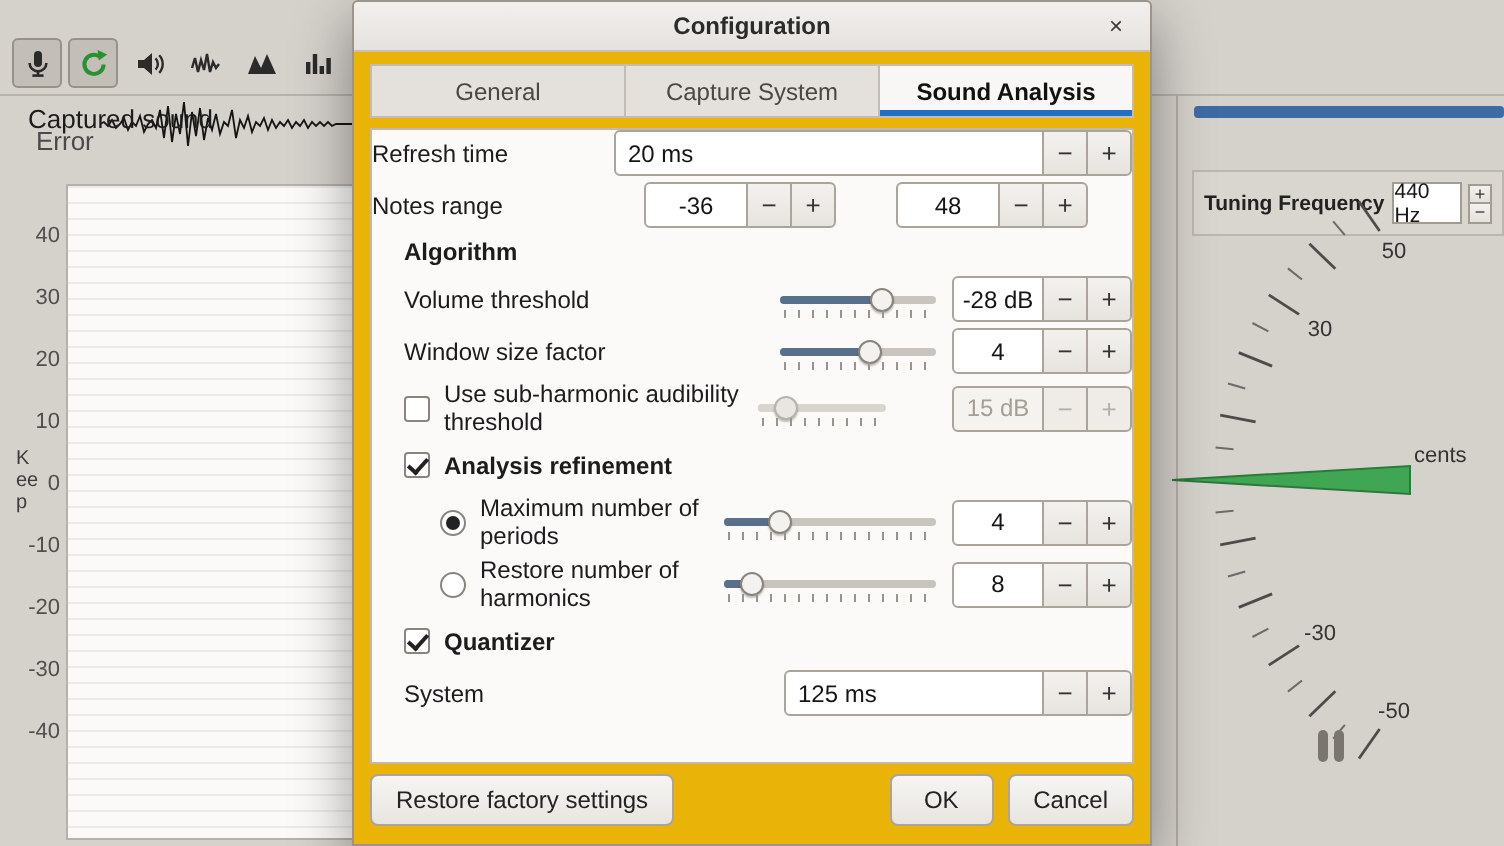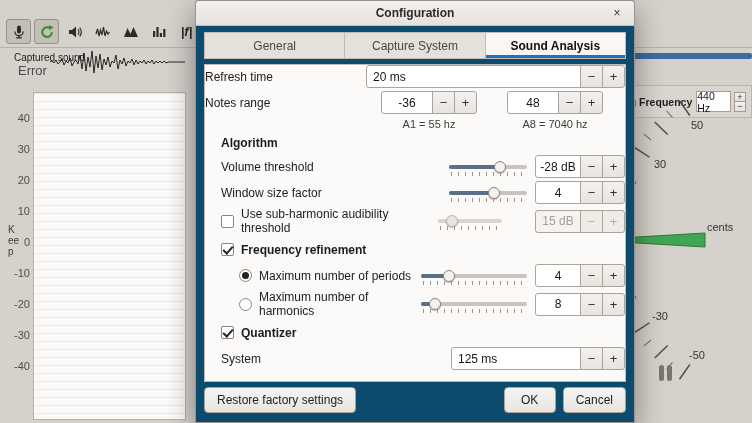--- a/index.html
+++ b/index.html
@@ -10,21 +10,21 @@
   }
   
   .topbar { position:absolute; top:0; left:0; right:0; height:47px; border-bottom:1px solid #b7b2aa; }
   .toolbar { position:absolute; left:6px; top:19px; display:flex; gap:3px; }
   .tool-btn { width:25px; height:25px; display:flex; align-items:center; justify-content:center; border-radius:3px; border:1px solid transparent; box-sizing:border-box; }
   .tool-btn.pressed { background:#c3bfb8; border-color:#97918a; }
   .tool-btn svg { width:16px; height:16px; }
   .tool-txt { font-size:13px; color:#2b2b2b; font-style:italic; font-weight:bold; }
   .tool-txt.mu { font-style:normal; font-size:14px; }
   
-  .captured-label { position:absolute; left:14px; top:52px; font-size:10px; color:#1d1d1d; z-index:2; }
+  .captured-label { position:absolute; left:14px; top:52px; font-size:13px; color:#1d1d1d; z-index:2; }
   .waveform { position:absolute; left:50px; top:45px; width:135px; height:34px; z-index:1; }
   .error-label { position:absolute; left:18px; top:63px; font-size:13px; color:#4a4a4a; }
   .keep-label { position:absolute; left:8px; top:224px; width:12px; word-break:break-all; line-height:11px; font-size:10px; color:#3c3c3c; }
   .error-plot { position:absolute; left:33px; top:92px; width:153px; height:328px; background:#fbfaf8; border:1px solid #b5b0a9; box-sizing:border-box;
     background-image:repeating-linear-gradient(to bottom, rgba(70,70,70,0.09) 0 1px, transparent 1px 8px); }
   .axis { position:absolute; left:4px; top:90px; width:26px; height:300px; }
   .axis span { position:absolute; right:0; font-size:11px; line-height:11px; color:#4f4f4f; }
   
   .right-divider { position:absolute; left:588px; top:47px; width:1px; height:376px; background:#b3ada5; }
   .level-bar { position:absolute; left:597px; top:53px; width:155px; height:6px; background:#3d6ca3; border-radius:2px; }
@@ -38,22 +38,22 @@
   .tuning-field { width:40px; height:21px; box-sizing:border-box; border:1px solid #a29c93; background:#fff;
     font-size:10.5px; color:#151515; display:flex; align-items:center; justify-content:center; }
   .mini-spins { display:flex; flex-direction:column; }
   .mini-btn { width:12px; height:10.5px; box-sizing:border-box; border:1px solid #a29c93; margin-left:-1px;
     background:linear-gradient(#f3f1ee,#e4e1dc); font-size:9px; line-height:8px; color:#333;
     display:flex; align-items:center; justify-content:center; }
   .mini-btn + .mini-btn { margin-top:-1px; }
   .gauge { position:absolute; left:570px; top:95px; width:182px; height:328px; z-index:2; }
   .gauge text { font-size:11px; fill:#333; font-family:"Liberation Sans", sans-serif; }
   
-  .dialog { position:absolute; left:195px; top:0; width:440px; height:423px; box-sizing:border-box;
-    background:#0c4a6e; border:1px solid #9a948c; border-radius:3px 3px 0 0;
+  .dialog { position:absolute; left:176px; top:0; width:400px; height:423px; box-sizing:border-box;
+    background:#eab308; border:1px solid #9a948c; border-radius:3px 3px 0 0;
     box-shadow:0 10px 30px rgba(0,0,0,0.4); display:flex; flex-direction:column; z-index:10; }
   .dlg-titlebar { height:24px; flex:none; background:linear-gradient(#f2f0ee,#e5e2de); border-bottom:1px solid #c6c0b8;
     display:flex; align-items:center; justify-content:center; position:relative; border-radius:2px 2px 0 0; }
   .dlg-title { font-size:12px; font-weight:bold; color:#2b2b2b; }
   .dlg-close { position:absolute; right:9px; top:4px; width:16px; height:16px; text-align:center; line-height:16px; font-size:12px; color:#3a3a3a; }
   .tabs { display:flex; margin:6px 8px 0; flex:none; }
   .tab { flex:1; height:27px; line-height:27px; text-align:center; font-size:12px; color:#4a4743;
     background:#e4e1dc; border:1px solid #c2bcb4; box-sizing:border-box; margin-left:-1px; }
   .tab:first-child { margin-left:0; }
   .tab.selected { background:#f8f7f5; color:#111; font-weight:bold; box-shadow:inset 0 -3px 0 #1f6fc4; }
@@ -289,26 +289,20 @@
         <div class="field center" style="width:52px">-36</div>
         <div class="spin-btn">−</div>
         <div class="spin-btn last">+</div>
         <div class="sp30"></div>
         <div class="field center" style="width:52px">48</div>
         <div class="spin-btn">−</div>
         <div class="spin-btn last">+</div>
         <div class="sp22"></div>
       </div>
 
-      <div class="row notes-sub">
-        <span class="note-hint">A1 = 55 hz</span>
-        <div class="sp30"></div>
-        <span class="note-hint">A8 = 7040 hz</span>
-        <div class="sp22"></div>
-      </div>
 
       <div class="row header">
         <span class="hdr">Algorithm</span>
       </div>
 
       <div class="row indent1">
         <span class="lbl">Volume threshold</span>
         <div class="slider ticks" style="width:78px">
           <div class="groove">
               <div class="fill" style="width:65%"></div>
@@ -342,40 +336,40 @@
             </div>
           <div class="handle" style="left:calc(22% - 6px)"></div>
         </div>
         <div class="field center disabled" style="width:46px">15 dB</div>
         <div class="spin-btn disabled">−</div>
         <div class="spin-btn last disabled">+</div>
       </div>
 
       <div class="row indent1">
         <span class="cb checked"></span>
-        <span class="lbl bold">Frequency refinement</span>
+        <span class="lbl bold">Analysis refinement</span>
       </div>
 
       <div class="row indent2">
         <span class="radio selected"></span>
         <span class="lbl">Maximum number of periods</span>
         <div class="slider ticks" style="width:106px">
           <div class="groove">
               <div class="fill" style="width:26%"></div>
             </div>
           <div class="handle" style="left:calc(26% - 6px)"></div>
         </div>
         <div class="field center" style="width:46px">4</div>
         <div class="spin-btn">−</div>
         <div class="spin-btn last">+</div>
       </div>
 
       <div class="row indent2">
         <span class="radio"></span>
-        <span class="lbl">Maximum number of harmonics</span>
+        <span class="lbl">Restore number of harmonics</span>
         <div class="slider ticks" style="width:106px">
           <div class="groove">
               <div class="fill" style="width:13%"></div>
             </div>
           <div class="handle" style="left:calc(13% - 6px)"></div>
         </div>
         <div class="field center" style="width:46px">8</div>
         <div class="spin-btn">−</div>
         <div class="spin-btn last">+</div>
       </div>

